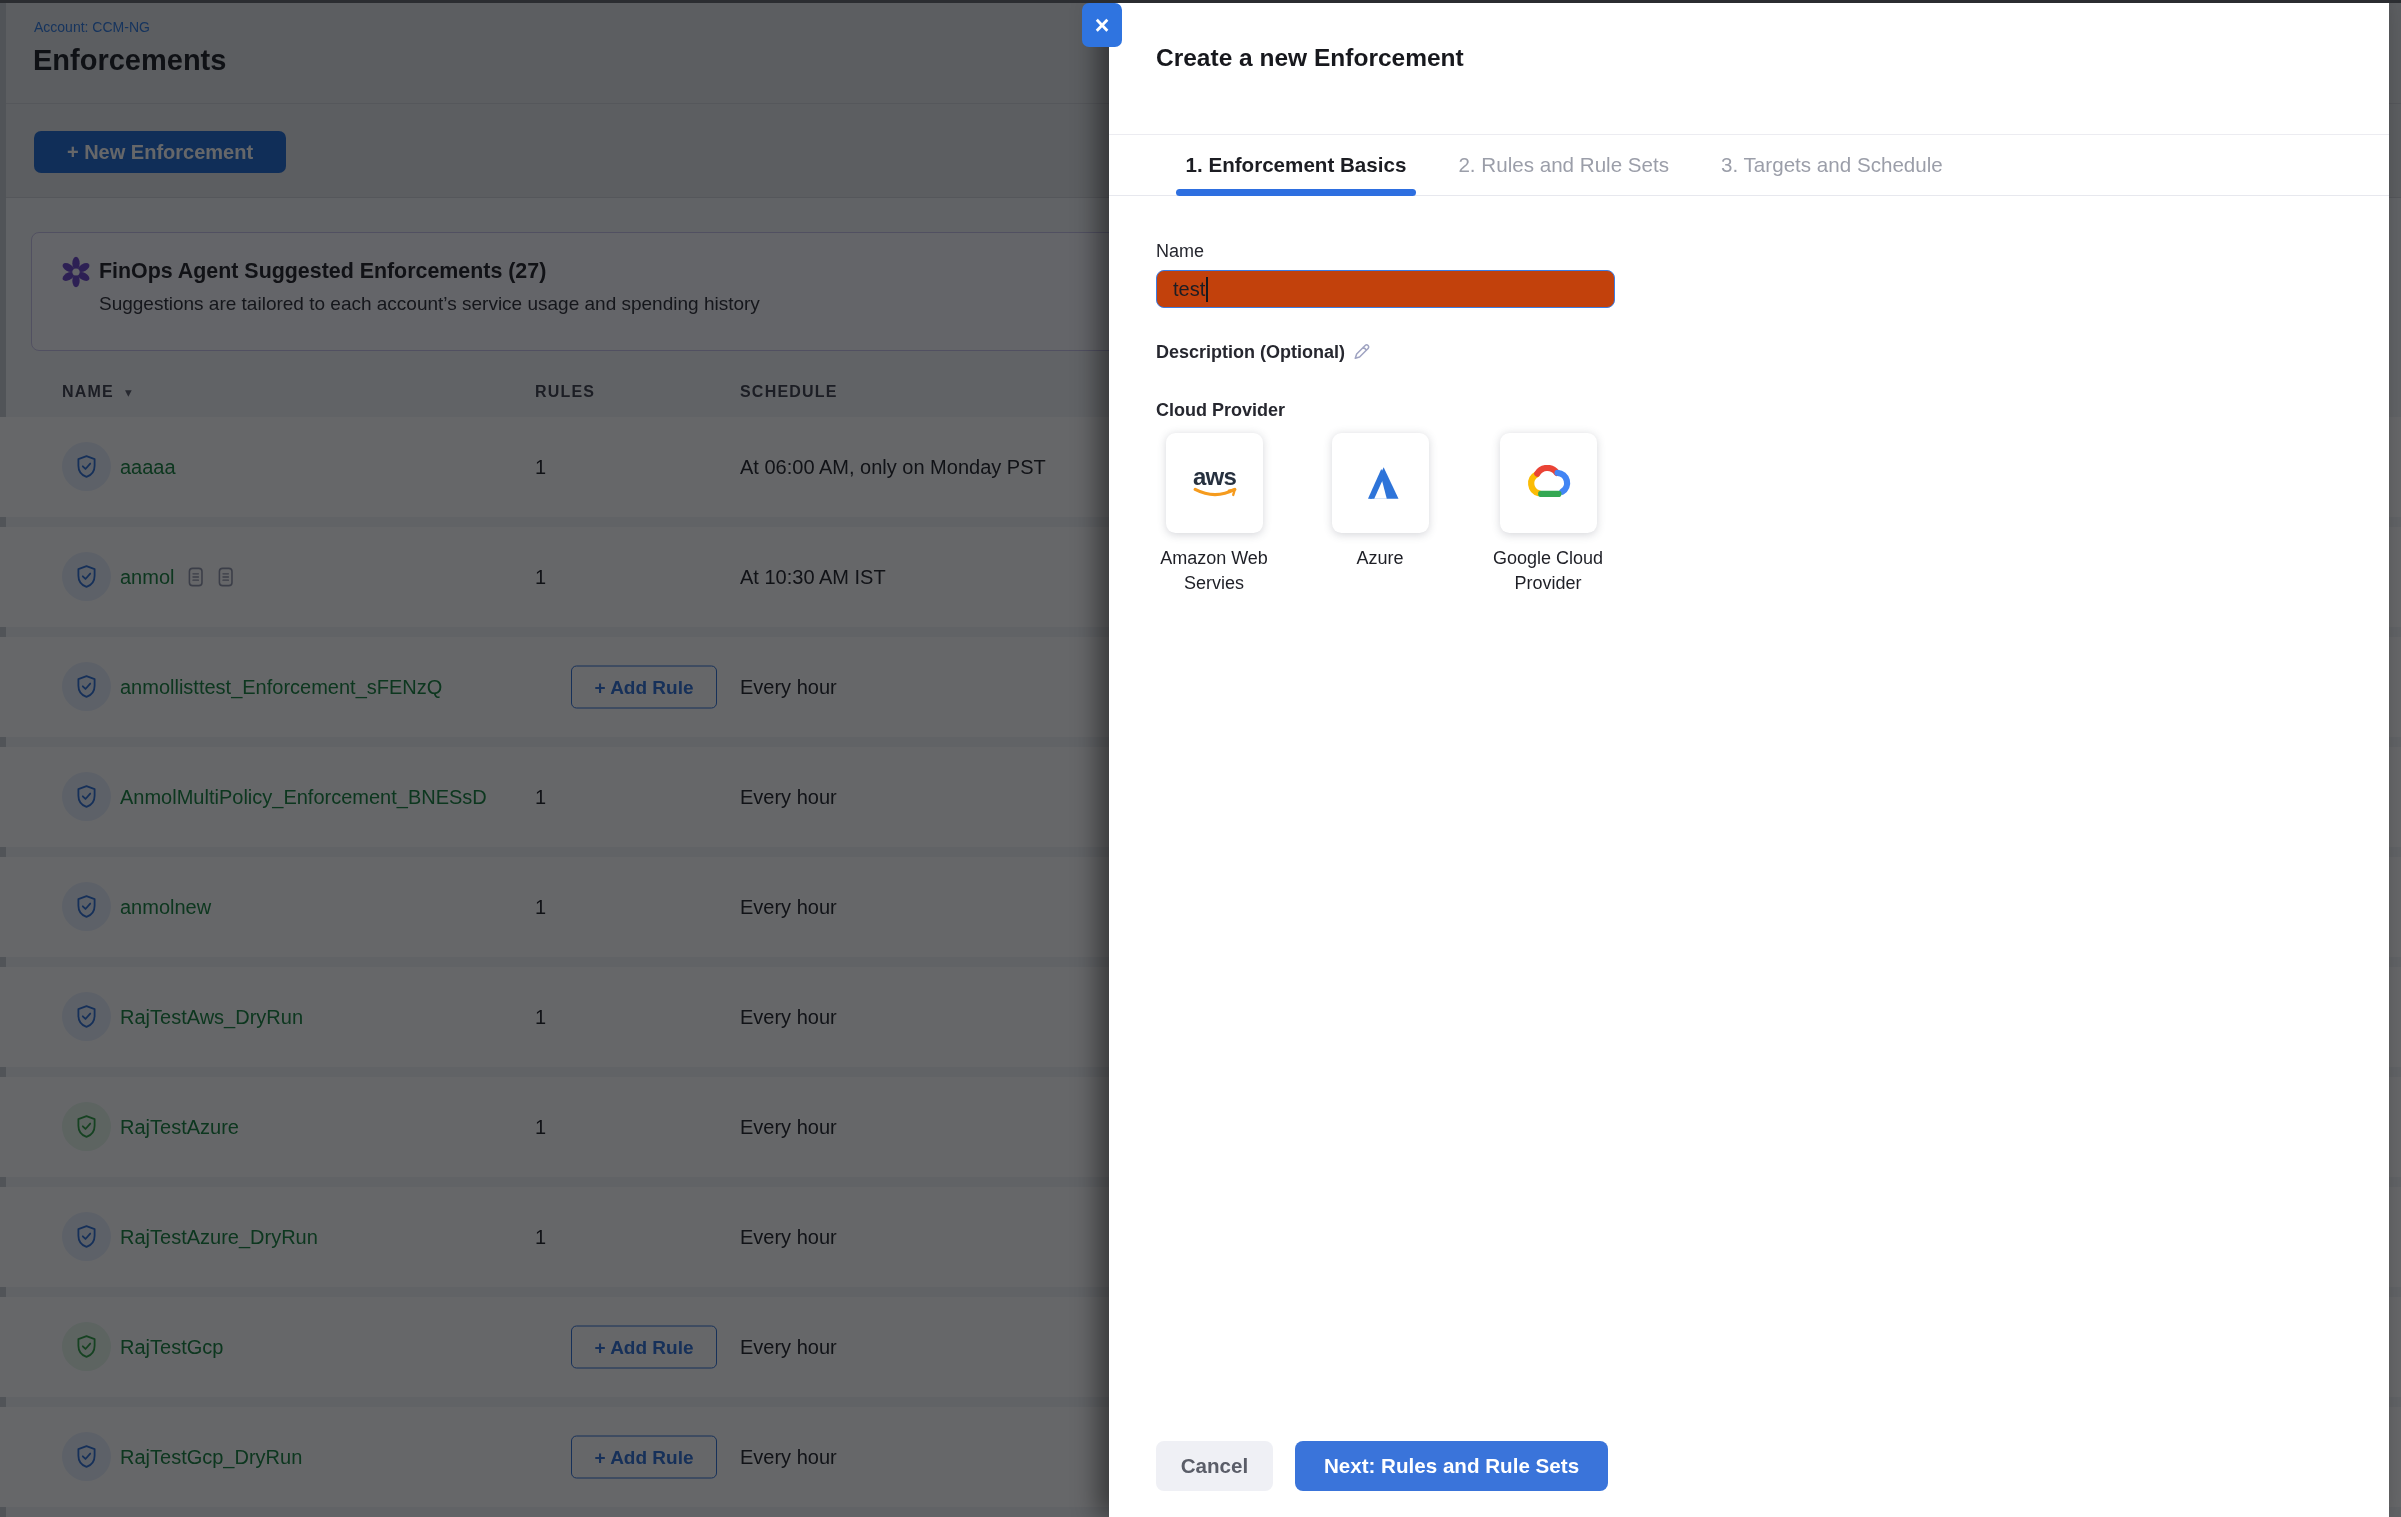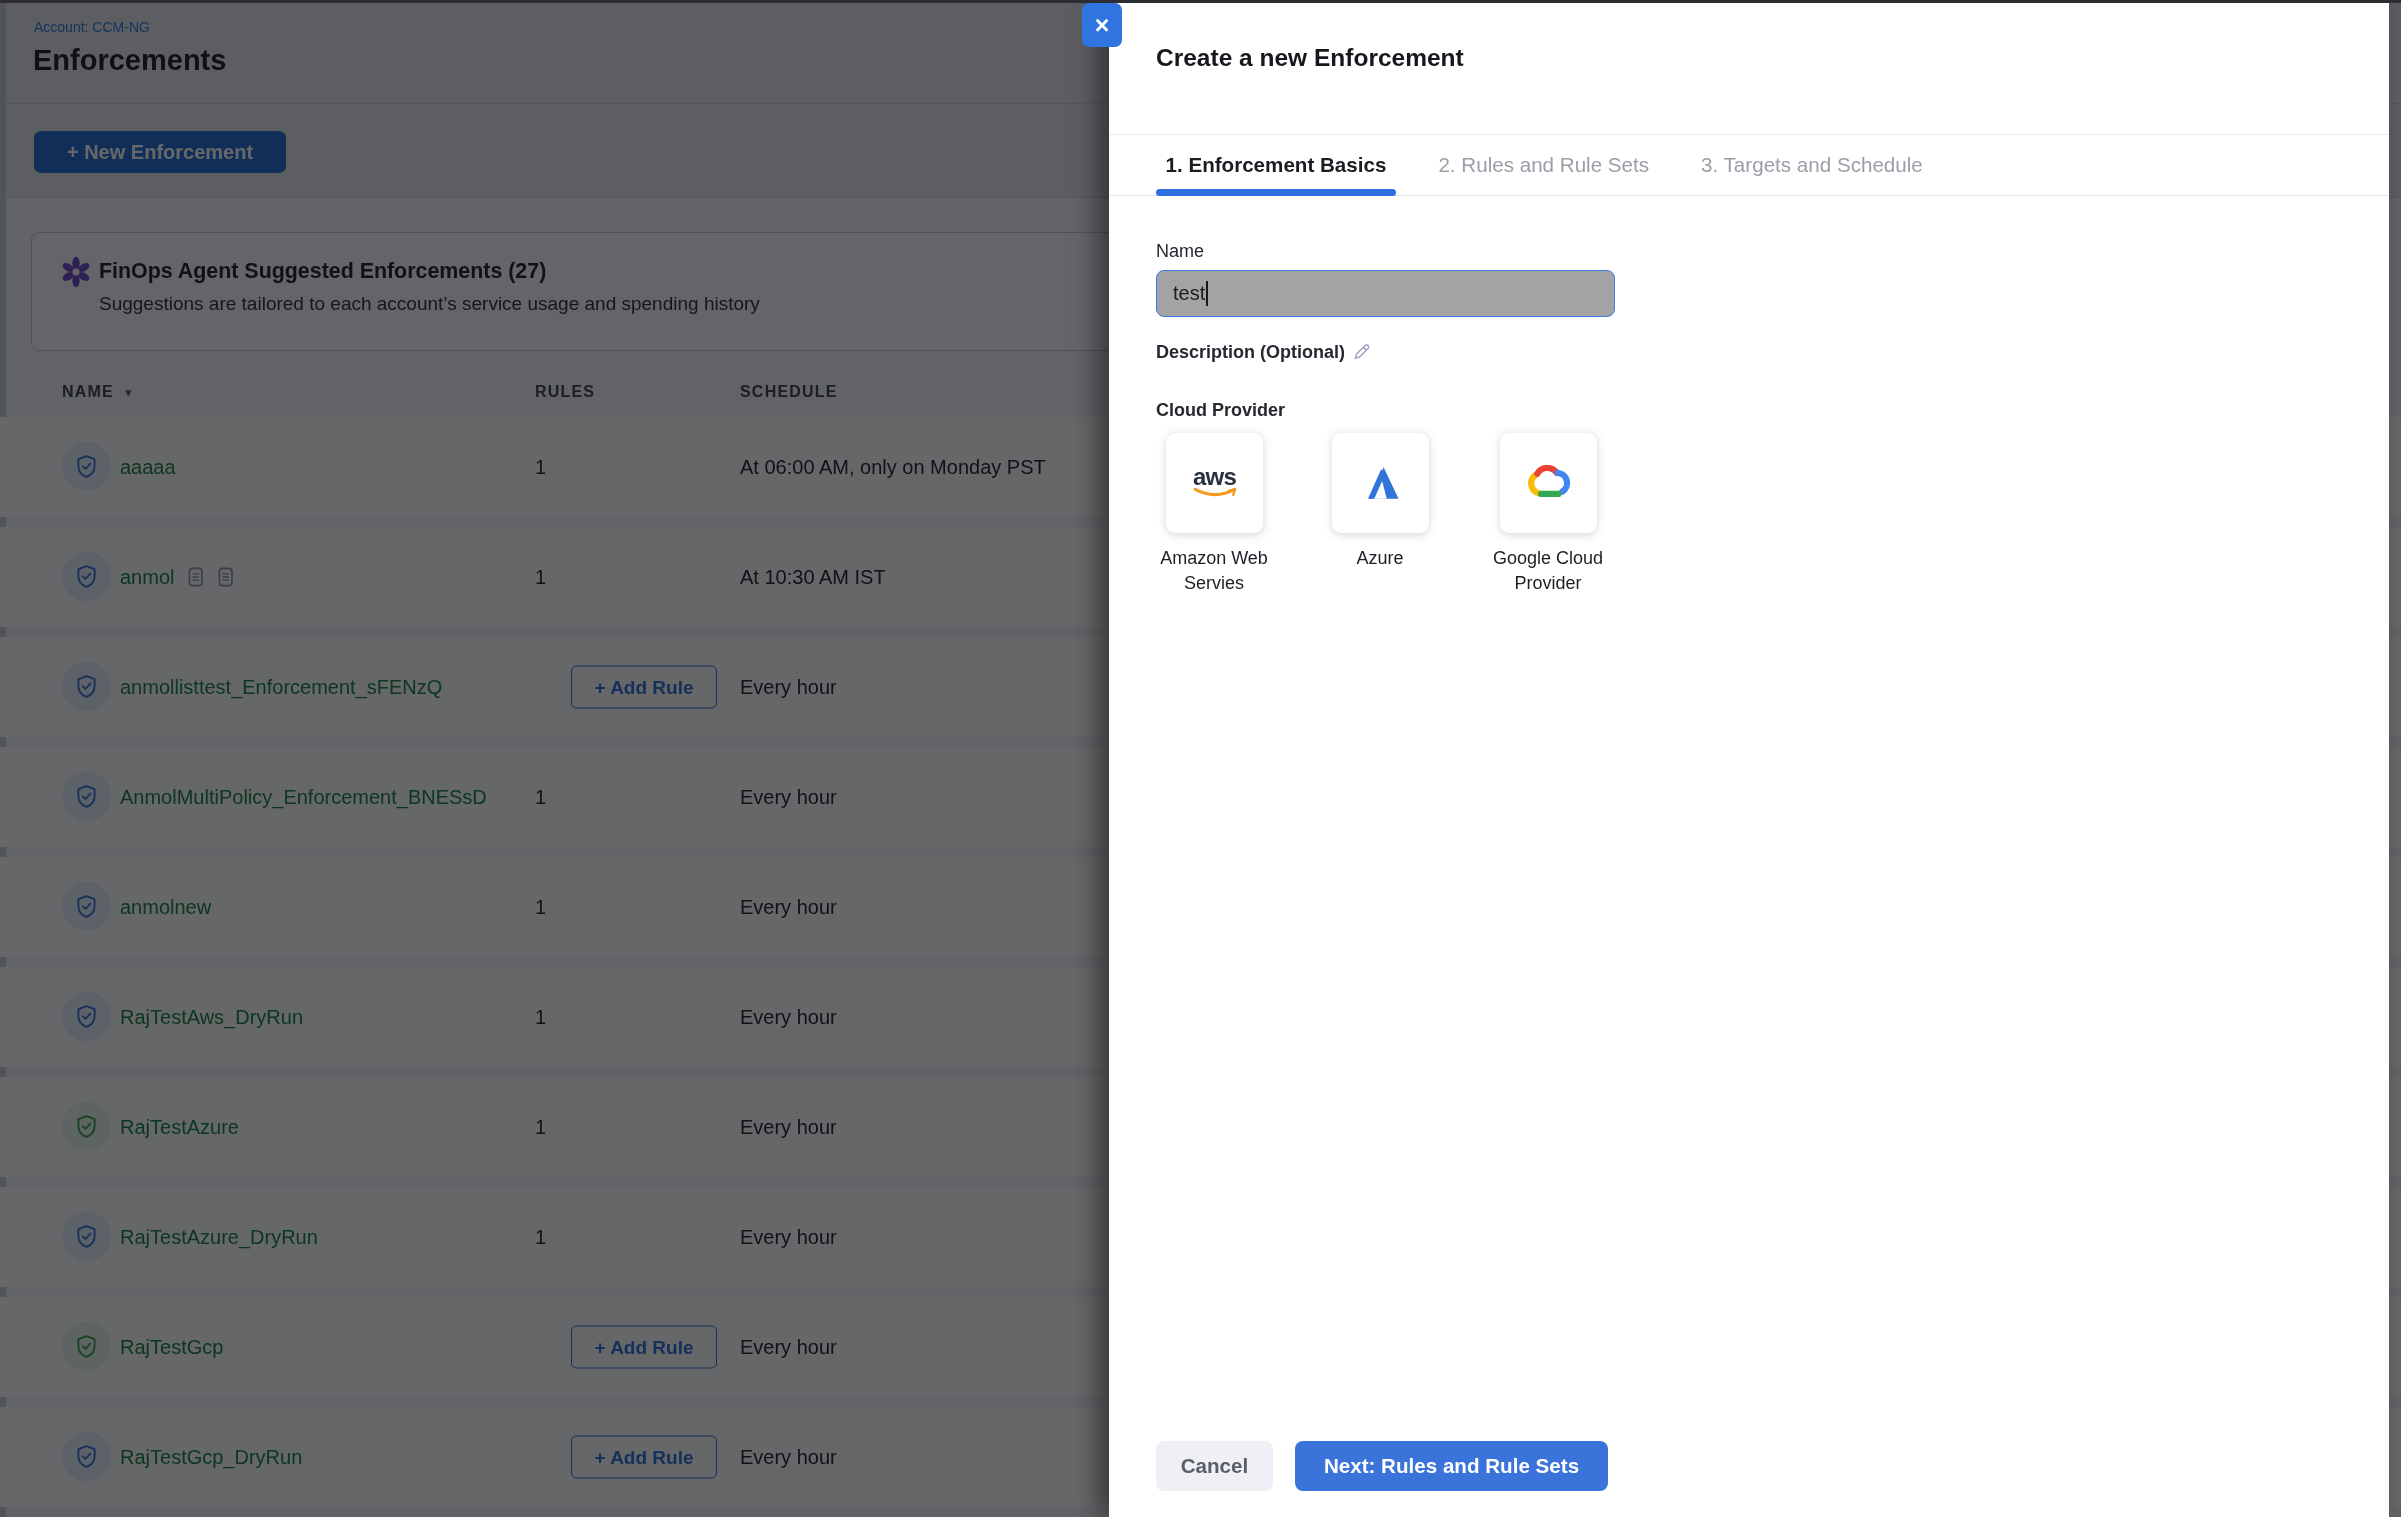--- a/index.html
+++ b/index.html
@@ -55,32 +55,32 @@
   .overlay{position:absolute;inset:0;background:rgba(8,10,13,0.62);z-index:10;}
   
   .panel{position:absolute;top:0;right:12px;width:1280px;height:1517px;background:#ffffff;z-index:20;
     box-shadow:-11px 0 24px rgba(0,0,0,0.45);}
   .close-btn{position:absolute;top:3.2px;left:1082px;width:40px;height:44px;background:#2f74e0;border:none;
     border-radius:7.1px;color:#fff;font-size:25px;font-weight:700;z-index:30;cursor:pointer;
     display:flex;align-items:center;justify-content:center;font-family:inherit;line-height:1;}
   .panel-title{position:absolute;top:44px;left:47px;font-size:24.5px;font-weight:700;color:#17181d;}
   .tabbar{position:absolute;top:134px;left:0;right:0;height:62px;box-sizing:border-box;
     border-top:0.8px solid #ececf1;border-bottom:0.8px solid #e7e8ee;
-    display:flex;align-items:center;padding-left:47px;gap:33px;}
+    display:flex;align-items:center;padding-left:67px;gap:33px;}
   .tab{position:relative;height:100%;display:flex;align-items:center;padding:0 9.5px;
     font-size:20.6px;color:#9b9ea9;cursor:pointer;white-space:nowrap;}
   .tab.active{color:#1c1d23;font-weight:700;}
   .tab.active::after{content:"";position:absolute;left:0;right:0;bottom:-0.8px;height:7.1px;
     background:#2e6fe0;border-radius:4px;}
   .form-label{position:absolute;left:47px;font-size:18px;color:#26272f;}
   .lbl-name{top:241px;}
   .lbl-desc{top:342px;font-weight:600;display:flex;gap:6px;}
   .lbl-cloud{top:400px;font-weight:600;}
-  .name-input{position:absolute;top:270px;left:47px;width:459px;height:47px;box-sizing:border-box;
-    border:1.6px solid #3c7ce2;border-radius:8px;background:#a3a3a3;display:flex;align-items:center;
+  .name-input{position:absolute;top:270px;left:47px;width:459px;height:38px;box-sizing:border-box;
+    border:1.6px solid #3c7ce2;border-radius:8px;background:#c2410c;display:flex;align-items:center;
     padding-left:16px;font-size:20px;color:#1c1d24;cursor:text;}
   .caret{display:inline-block;width:2.4px;height:25px;background:#17181d;margin-left:0.8px;}
   .pencil{width:20.6px;height:20.6px;cursor:pointer;}
   .provider-card{position:absolute;top:433px;width:97px;height:100px;background:#fff;border-radius:9.5px;
     box-shadow:0 1.6px 8px rgba(70,72,90,0.22);display:flex;align-items:center;justify-content:center;
     cursor:pointer;}
   .pc-aws{left:57px;}  .pc-azure{left:223px;}  .pc-gcp{left:391px;}
   .provider-label{position:absolute;top:546px;width:150px;text-align:center;font-size:18px;
     line-height:25px;color:#1e1f26;}
   .pl-aws{left:30px;}  .pl-azure{left:196px;}  .pl-gcp{left:364px;}

